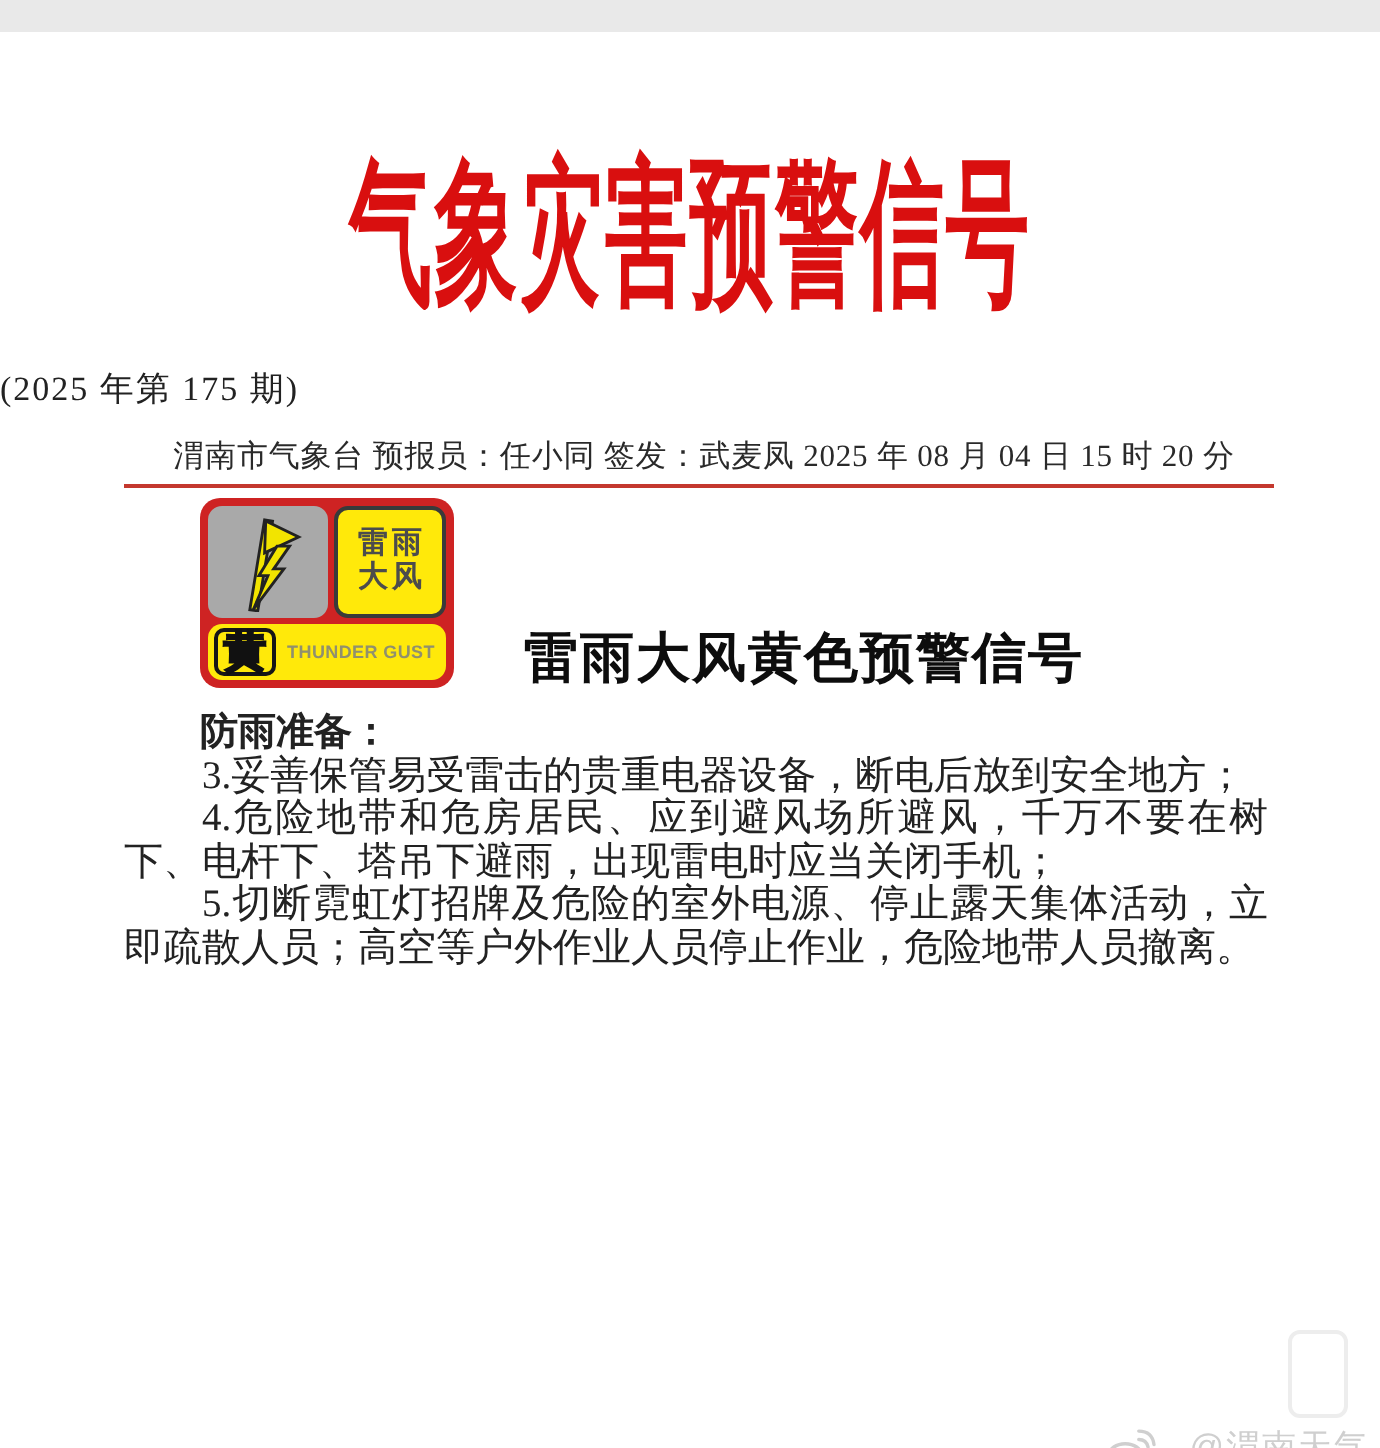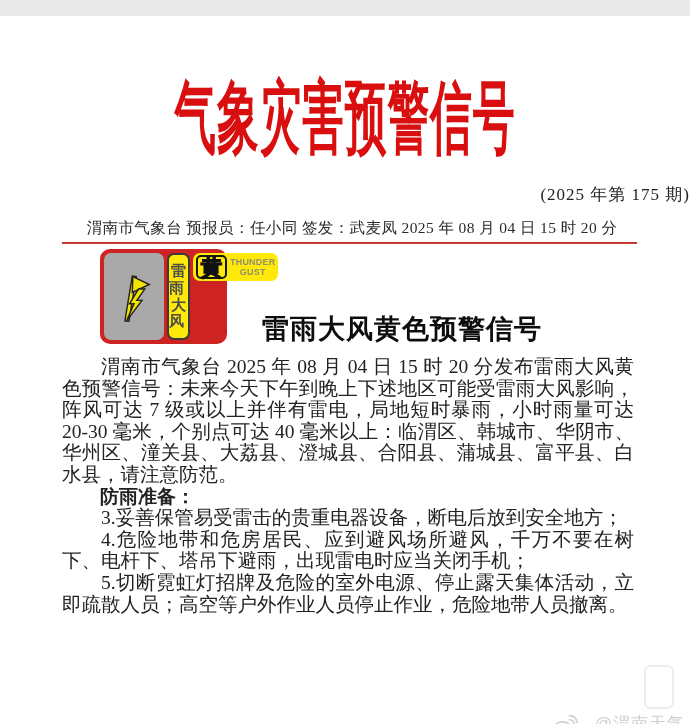--- a/index.html
+++ b/index.html
@@ -13,36 +13,36 @@
   .doc-title {
     position:absolute; top:60px; left:0; width:690px;
     text-align:center; line-height:84px; white-space:nowrap;
   }
   .doc-title .inner {
     display:inline-block; font-size:80px; font-weight:bold; color:#d90f0f;
     transform:scaleX(0.52); transform-origin:50% 50%; letter-spacing:2px;
   }
   .issue-no {
     position:absolute; top:167px; left:0; width:690px;
-    text-align:right; font-size:17px; color:#222; letter-spacing:1px;
+    text-align:left; font-size:17px; color:#222; letter-spacing:1px;
   }
   .issuer-line {
     position:absolute; top:202px; left:62px; width:580px;
     font-size:15.5px; color:#2a2a2a; letter-spacing:0.4px; white-space:nowrap;text-align:center;
   }
   .red-divider {
     position:absolute; top:226px; left:62px; width:575px; height:2px;
     background:#c4382e;
   }
   
   .badge-row { position:absolute; top:233px; left:62px; width:575px; height:95px; }
   .badge {
     position:absolute; left:38px; top:0; width:127px; height:95px;
     background:#ce2323; border-radius:10px; padding:4px;
-    display:flex; flex-direction:row; gap:3px;
+    display:flex; flex-direction:column; gap:3px;
   }
   .badge-top { flex:1; display:flex; gap:3px; min-height:0; }
   .badge-icon-cell {
     width:60px; background:#a9a9a9; border-radius:7px;
     display:flex; align-items:center; justify-content:center;
   }
   .badge-type {
     flex:1; background:#ffe90a; border:2px solid #3a3a3a; border-radius:7px;
     display:flex; flex-direction:column; align-items:center; justify-content:center;
     font-family:"Liberation Sans","DejaVu Sans",sans-serif;
@@ -133,21 +133,20 @@
         <div class="badge-level">黄</div>
         <div class="badge-eng">THUNDER GUST</div>
       </div>
     </div>
     <div class="heading-wrap">
       <span class="heading">雷雨大风黄色预警信号</span>
     </div>
   </div>
 
   <div class="bodytext">
-    <p class="para">渭南市气象台 2025 年 08 月 04 日 15 时 20 分发布雷雨大风黄色预警信号：未来今天下午到晚上下述地区可能受雷雨大风影响，阵风可达 7 级或以上并伴有雷电，局地短时暴雨，小时雨量可达 20-30 毫米，个别点可达 40 毫米以上：临渭区、韩城市、华阴市、华州区、潼关县、大荔县、澄城县、合阳县、蒲城县、富平县、白水县，请注意防范。</p>
     <p class="para guide-title">防雨准备：</p>
     <div>
         <p class="para">3.妥善保管易受雷击的贵重电器设备，断电后放到安全地方；</p>
         <p class="para">4.危险地带和危房居民、应到避风场所避风，千万不要在树下、电杆下、塔吊下避雨，出现雷电时应当关闭手机；</p>
         <p class="para">5.切断霓虹灯招牌及危险的室外电源、停止露天集体活动，立即疏散人员；高空等户外作业人员停止作业，危险地带人员撤离。</p>
       </div>
   </div>
 
   <div class="ghost-box"></div>
   <div class="watermark">

